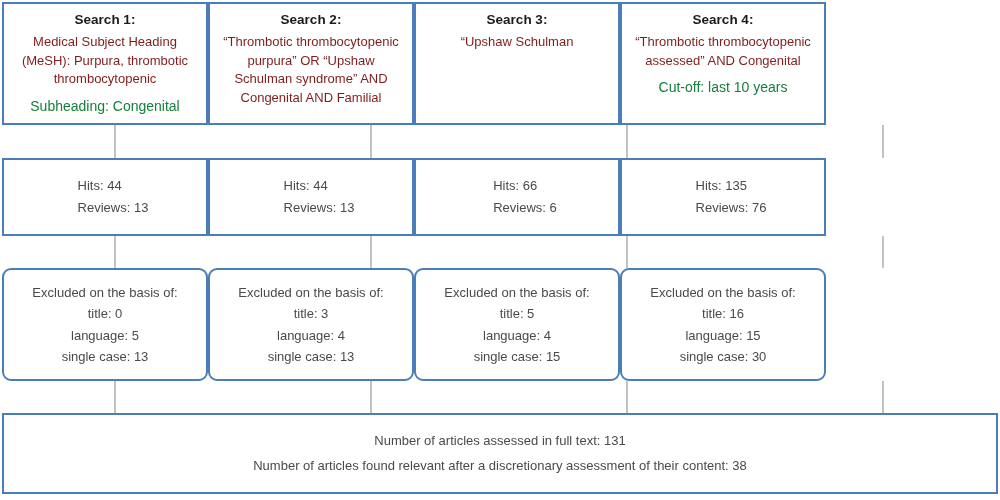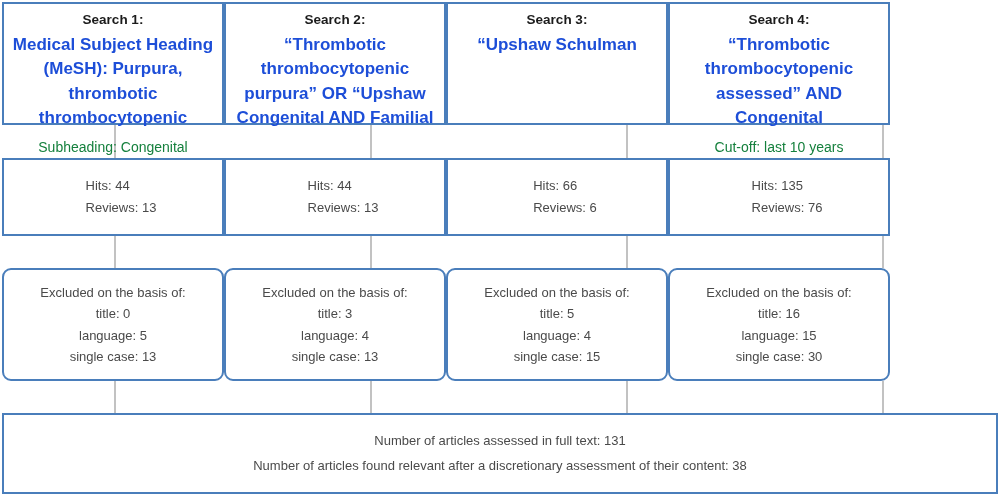--- a/index.html
+++ b/index.html
@@ -18,21 +18,21 @@
     position: relative;
     width: 1000px;
     height: 500px;
     box-sizing: border-box;
   }
 
   
   .row {
     position: absolute;
     left: 2px;
-    width: 888px;
+    width: 824px;
     display: flex;
     justify-content: space-between;
   }
   .col {
     width: 226px;
     box-sizing: border-box;
   }
 
   .box {
     border: 2px solid #4a7ebb;
@@ -53,24 +53,23 @@
     justify-content: flex-start;
   }
   .search-title {
     font-weight: bold;
     font-size: 13.5px;
     color: #1b1b1b;
     line-height: 1.5;
     margin-bottom: 3px;
   }
   .search-query {
-    font-size: 17px;
+    font-size: 13px;
     line-height: 1.42;
-    color: #1d4ed8;
-    font-weight: bold;
+    color: #7f1d1d;
   }
   .search-extra {
     font-size: 14px;
     line-height: 1.42;
     color: #15803d;
     margin-top: 8px;
   }
 
   
   #row-hits { top: 158px; }
@@ -152,20 +151,21 @@
         <div class="search-extra">Subheading: Congenital</div>
       </div>
     </div>
 
     <div class="col">
       <div class="box">
         <div class="search-title">Search 2:</div>
         <div class="search-query">
           <div>“Thrombotic thrombocytopenic</div>
           <div>purpura” OR “Upshaw</div>
+          <div>Schulman syndrome” AND</div>
           <div>Congenital AND Familial</div>
         </div>
       </div>
     </div>
 
     <div class="col">
       <div class="box">
         <div class="search-title">Search 3:</div>
         <div class="search-query">
           <div>“Upshaw Schulman</div>

